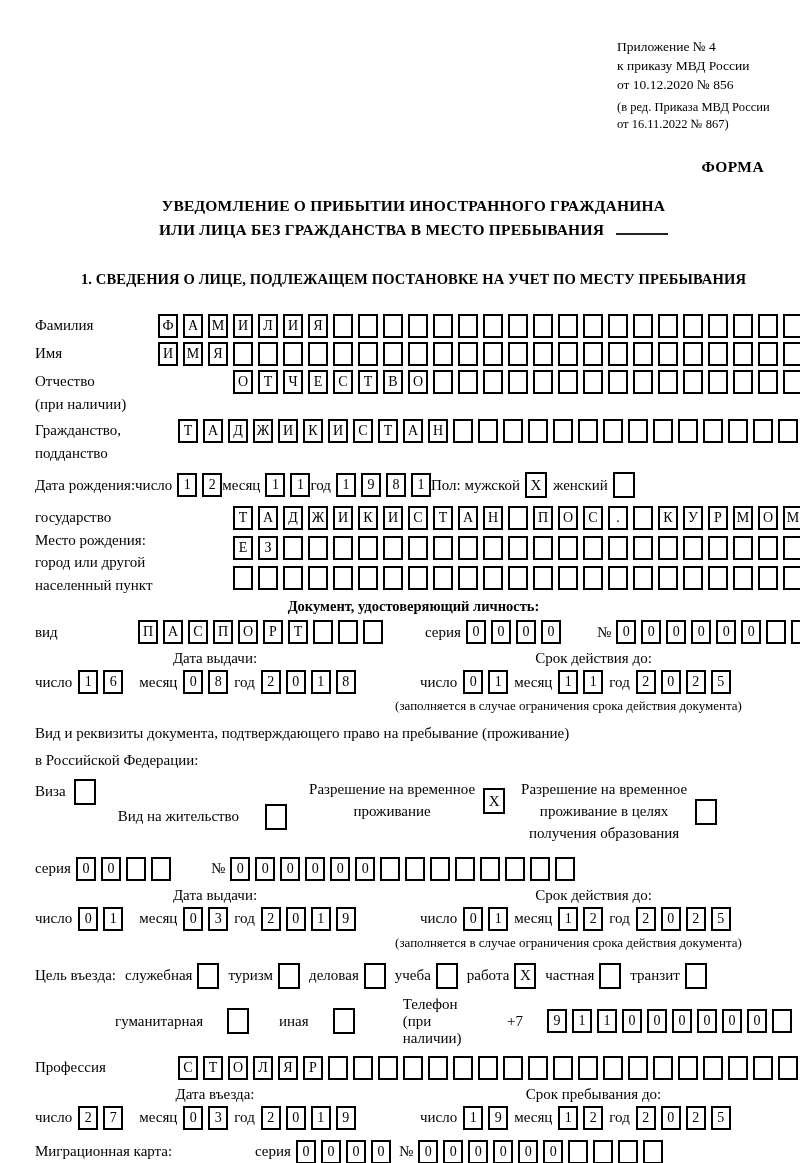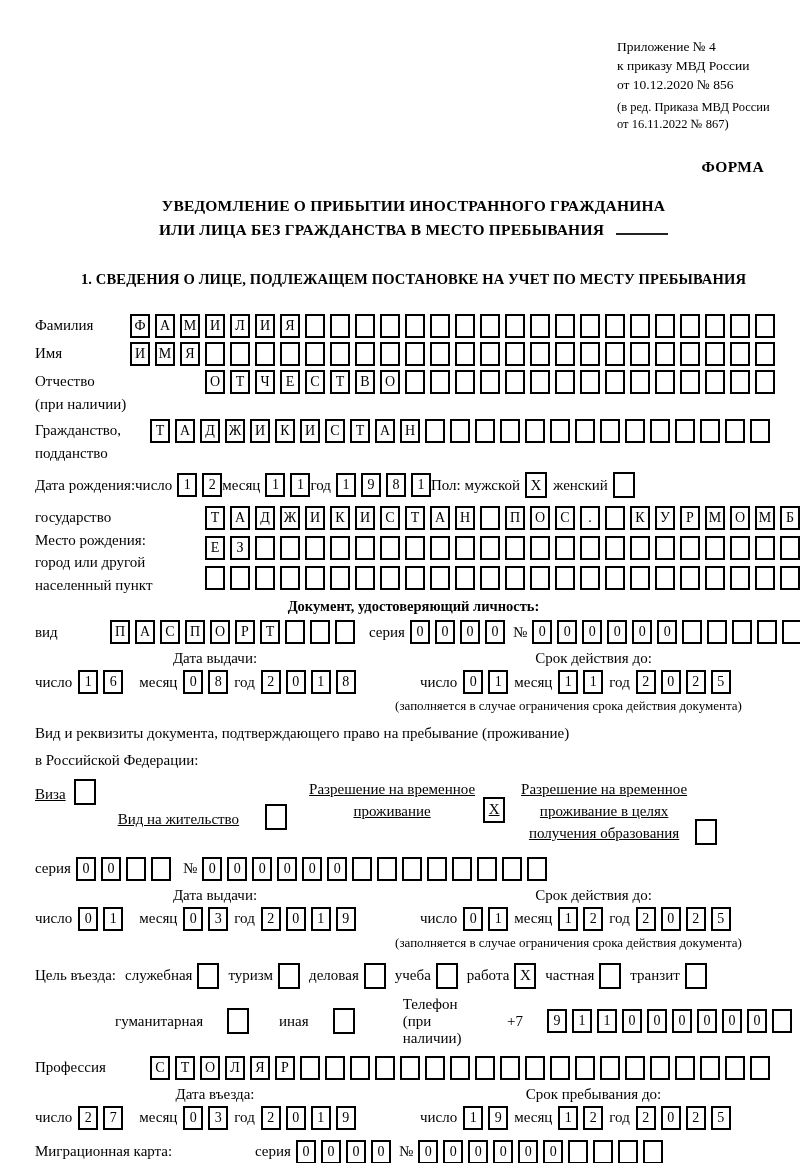--- a/index.html
+++ b/index.html
@@ -9,21 +9,21 @@
   
   .ref{margin-left:582px;font-size:13.5px;line-height:1.4;}
   .ref .small{font-size:12.5px;}
   .ref .gap{margin-top:4px;}
   .forma{text-align:right;font-weight:bold;font-size:15.5px;margin:24px 28px 0 0;letter-spacing:.4px;}
   
   .title{text-align:center;font-weight:bold;font-size:15.5px;line-height:1.6;margin-top:18px;letter-spacing:.2px;}
   .blank-line{display:inline-block;width:52px;border-bottom:2px solid #222;height:.95em;margin-left:12px;}
   .sec-hdr{font-weight:bold;font-size:14.6px;text-align:center;margin-top:28px;letter-spacing:.1px;}
   
-  .row{display:flex;align-items:flex-start;margin-top:4px;}
+  .row{display:flex;align-items:flex-start;margin-top:4px;gap:28px;}
   .lbl{font-size:15px;line-height:1.5;flex:none;}
   .boxes{display:flex;gap:5px;flex:none;}
   .cell{box-sizing:border-box;flex:none;width:20px;height:24px;border:2px solid #000;
         display:flex;align-items:center;justify-content:center;font-size:14px;}
   .cb{box-sizing:border-box;flex:none;width:22px;height:26px;border:2px solid #000;
       display:inline-flex;align-items:center;justify-content:center;font-size:15px;}
   .stack{display:flex;flex-direction:column;gap:6px;}
   .w95{width:95px;}  .w115{width:115px;}  .w170{width:170px;}
   .inl{display:flex;align-items:center;gap:5px;flex:none;font-size:15px;}
   .mt8{margin-top:8px;}
@@ -33,21 +33,21 @@
   .dh-l{width:360px;text-align:center;}
   .dh-r{flex:1;text-align:center;}
   .daterow{display:flex;align-items:center;margin-top:3px;font-size:15px;}
   .dr-l{width:360px;display:flex;align-items:center;gap:6px;}
   .dr-r{flex:1;display:flex;align-items:center;gap:6px;padding-left:25px;}
   .noterow{display:flex;font-size:13px;margin-top:4px;}
   .nr-l{width:310px;}
   .nr-r{flex:1;text-align:center;}
   
   .opts{display:flex;align-items:flex-start;margin-top:8px;font-size:15px;gap:10px;}
-  .opt{display:flex;align-items:flex-end;gap:8px;text-decoration:underline;}
+  .opt{display:flex;align-items:center;gap:8px;}
   .opt .txt{text-align:center;line-height:1.45;}
   
   .purpose{display:flex;align-items:center;gap:9px;font-size:15px;margin-top:12px;flex-wrap:nowrap;}
   .purpose .opt2{display:flex;align-items:center;gap:5px;}
   .phone-row{display:flex;align-items:center;gap:24px;font-size:15px;margin-top:7px;}
   .reps{display:flex;align-items:flex-start;margin-top:8px;}
   .reps-lbl{width:115px;font-size:15px;line-height:1.5;}
   .mig{display:flex;align-items:center;font-size:15px;margin-top:10px;}
 </style>
 </head>

